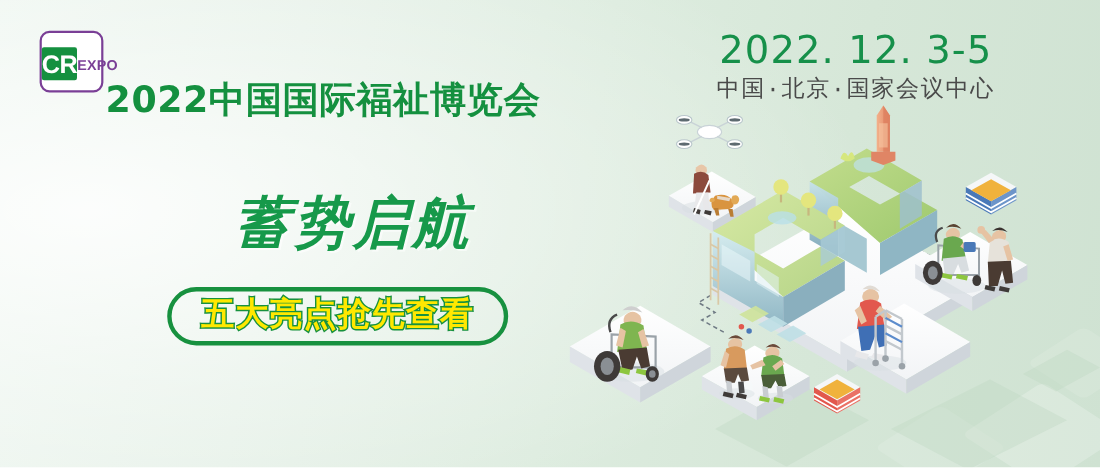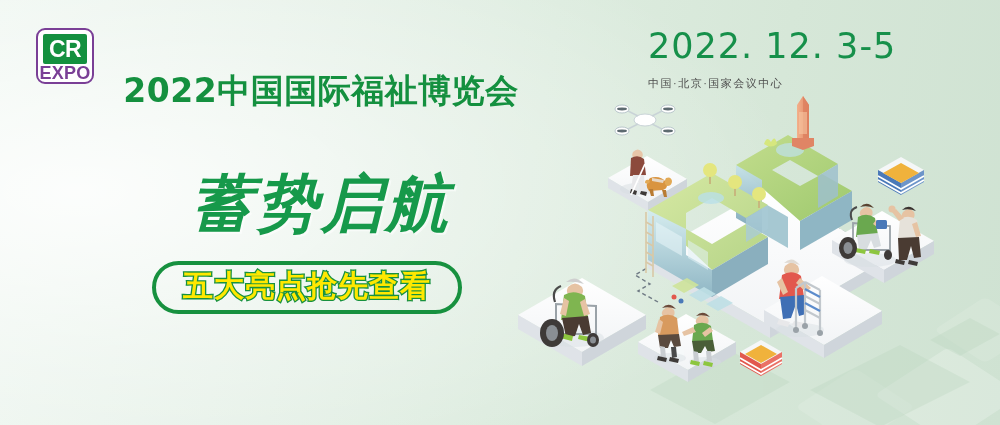--- a/index.html
+++ b/index.html
@@ -23,46 +23,46 @@
     border-radius:6px;
   }
 
   
   .left-block{position:absolute;left:0;top:0;width:560px;height:425px;}
 
   
   .logo{
     position:absolute;left:36px;top:28px;width:58px;height:56px;
     border:2.5px solid #7a3f96;border-radius:9px;background:#ffffff;
-    box-sizing:border-box;display:flex;flex-direction:column;
+    box-sizing:border-box;display:flex;flex-direction:row;
     align-items:center;justify-content:flex-start;padding-top:4px;
   }
   .logo-cr{
     width:44px;height:30px;background:#14903f;border-radius:2px;
     color:#ffffff;font-weight:bold;font-size:23px;line-height:30px;
     text-align:center;letter-spacing:-0.5px;
   }
   .logo-expo{
-    color:#7a3f96;font-weight:bold;font-size:18px;line-height:15px;
+    color:#7a3f96;font-weight:bold;font-size:13px;line-height:15px;
     margin-top:2px;letter-spacing:0.2px;
   }
 
   
-  .title-wrap{position:absolute;left:96px;top:70px;width:450px;text-align:center;}
+  .title-wrap{position:absolute;left:96px;top:70px;width:450px;}
   .title-line{
     color:#14903f;font-weight:bold;font-size:33px;line-height:41px;
     letter-spacing:0.5px;white-space:nowrap;
     font-family:"DejaVu Sans","Liberation Sans",sans-serif;
   }
   .title-line.l2{letter-spacing:1px;}
 
   
   .slogan{
     position:absolute;left:96px;top:168px;width:450px;text-align:center;
-    color:#16994a;font-weight:bold;font-style:italic;font-size:62px;
+    color:#16994a;font-weight:bold;font-style:italic;font-size:51px;
     line-height:72px;letter-spacing:3px;white-space:nowrap;
     font-family:Liberation Serif, serif;
     text-shadow:2px 2px 0 rgba(255,255,255,0.55);
   }
 
   
   .cta{
     position:absolute;left:152px;top:261px;width:310px;height:53px;
     border:4px solid #17913f;border-radius:27px;box-sizing:border-box;
     display:flex;align-items:center;justify-content:center;
@@ -70,29 +70,29 @@
   }
   .cta-label{
     color:#ffe800;font-weight:bold;font-size:30px;line-height:34px;
     letter-spacing:1px;white-space:nowrap;
     font-family:Liberation Mono, monospace;
     -webkit-text-stroke:2.6px #17913f;
     paint-order:stroke fill;
   }
 
   
-  .date-block{position:absolute;right:92px;top:24px;width:260px;}
+  .date-block{position:absolute;right:92px;top:24px;text-align:center;width:260px;}
   .date-main{
     color:#16904a;font-size:35px;line-height:44px;letter-spacing:1px;
     font-family:"DejaVu Sans","Liberation Sans",sans-serif;white-space:nowrap;
   }
   .date-sub{
-    color:#4a4a4a;font-size:11px;line-height:24px;letter-spacing:1.5px;
+    color:#4a4a4a;font-size:21px;line-height:24px;letter-spacing:1.5px;
     margin-top:3px;white-space:nowrap;
-    font-family:Liberation Serif, serif;
+    font-family:Liberation Mono, monospace;
   }
 
   
   .illus{position:absolute;left:500px;top:90px;width:500px;height:335px;}
   .illus svg{display:block;width:500px;height:335px;}
 </style>
 </head>
 <body>
 
 <div class="banner">

